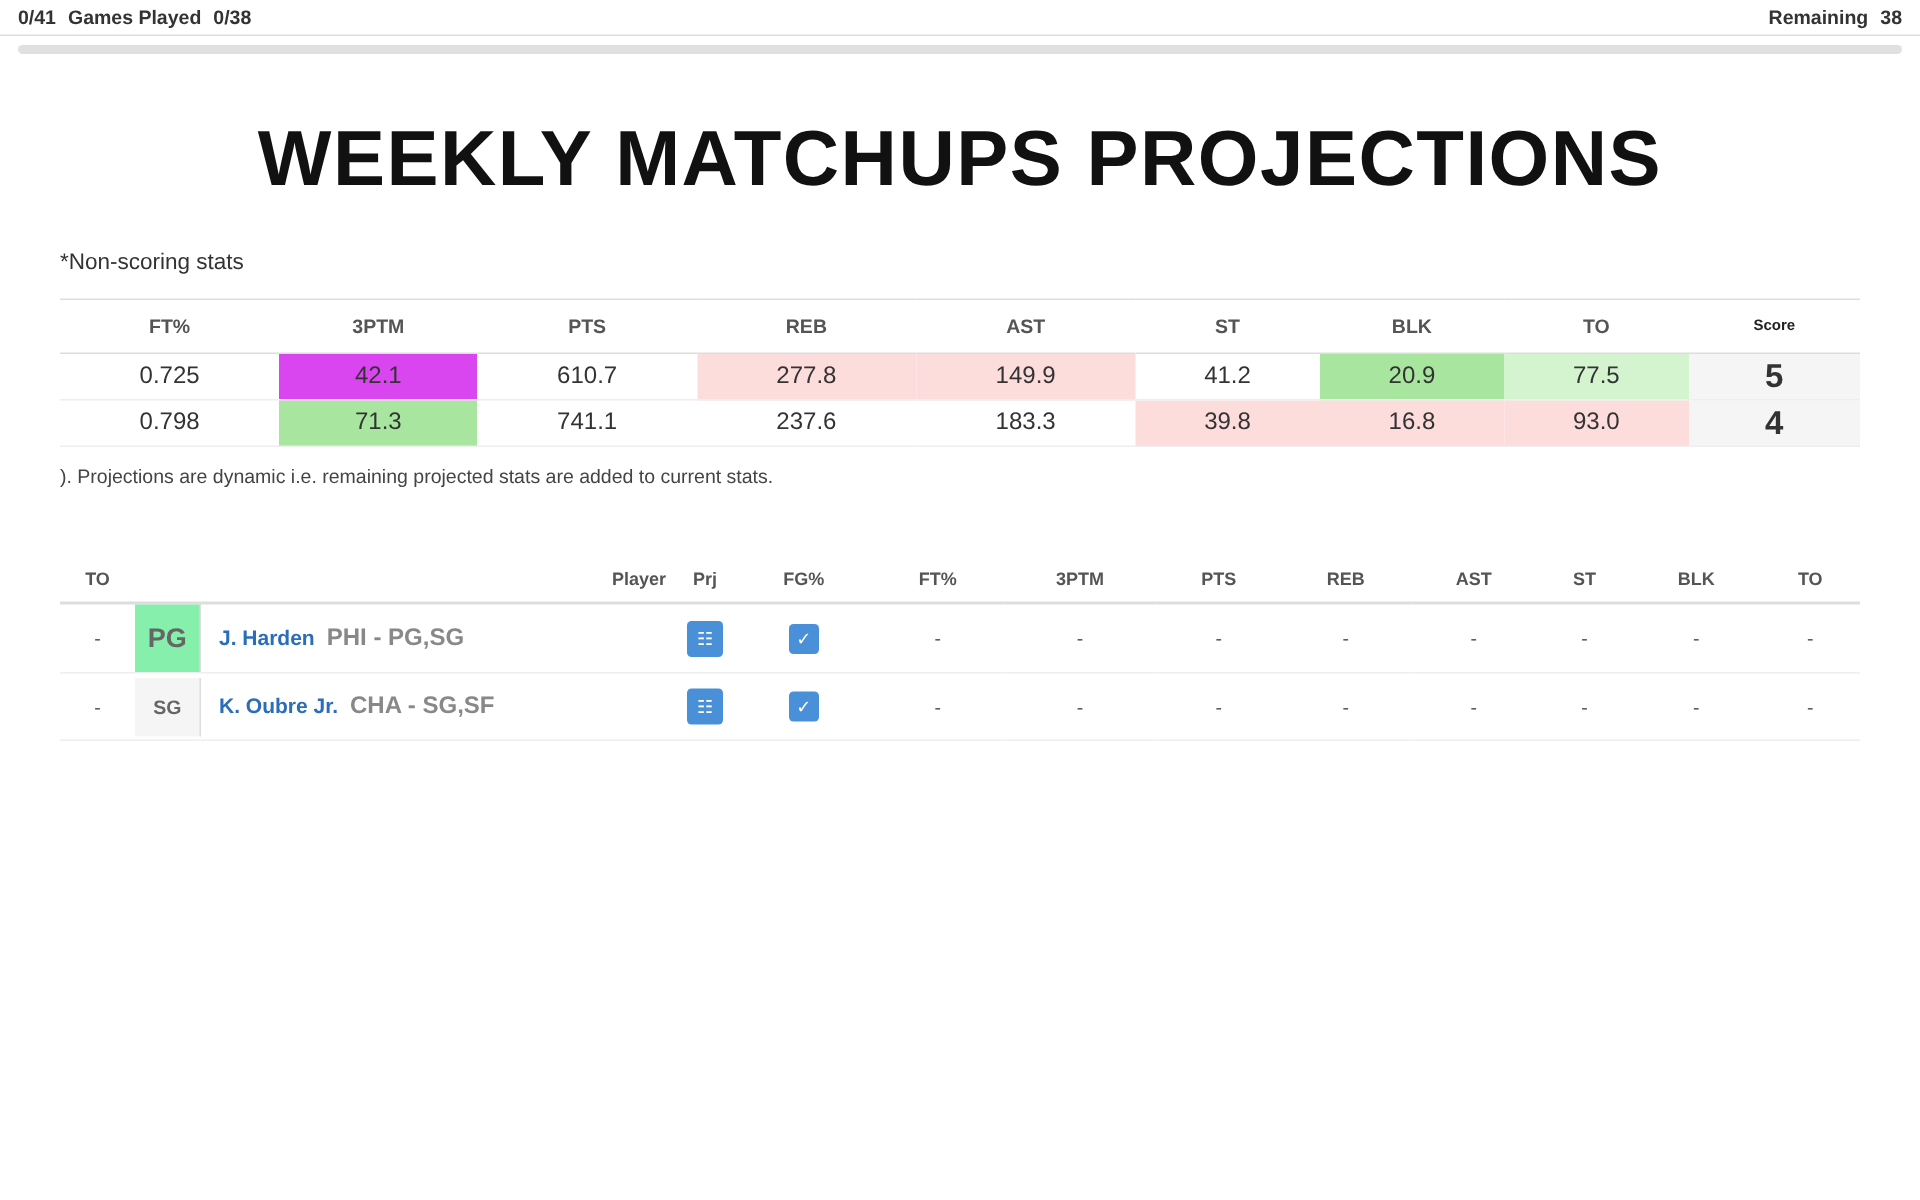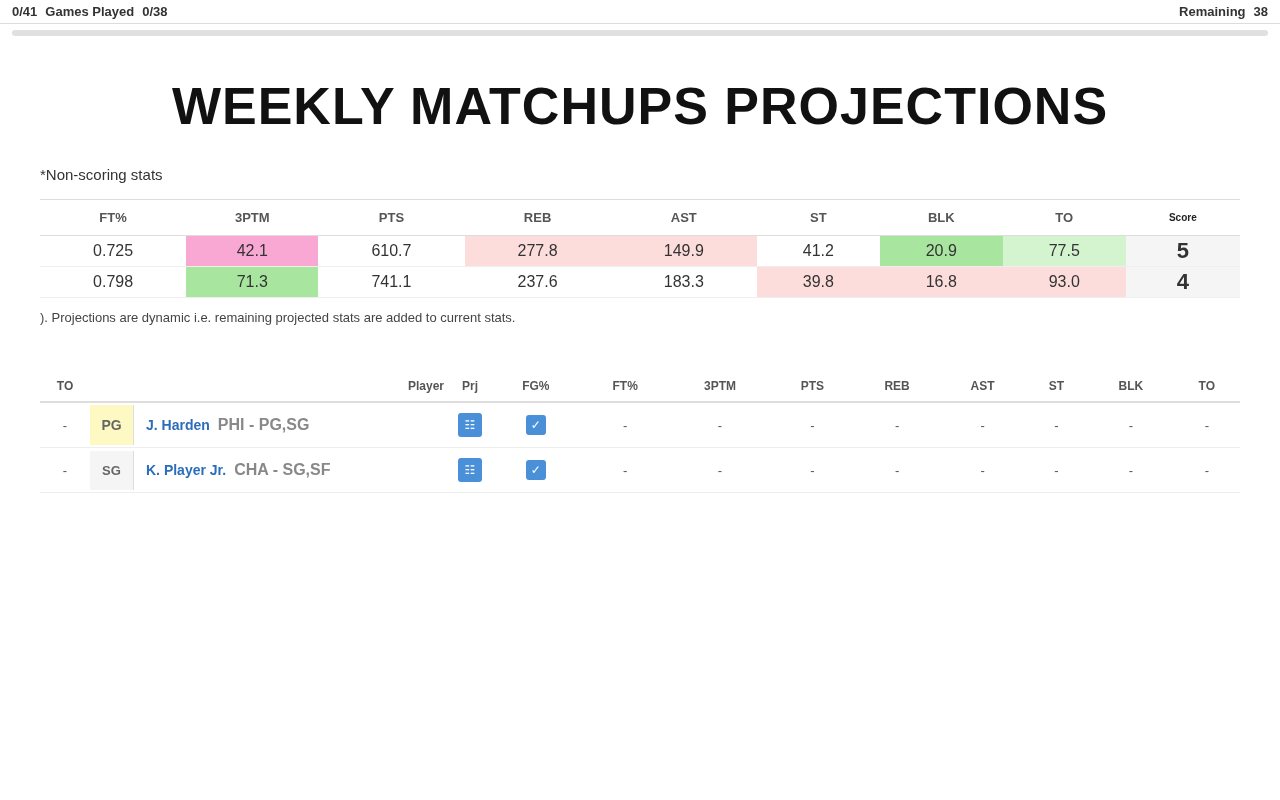--- a/index.html
+++ b/index.html
@@ -78,21 +78,21 @@
       font-size: 16px;
       color: #333;
       border-bottom: 1px solid #eee;
     }
     .matchup-table td.score-val {
       font-size: 22px;
       font-weight: 800;
       color: #333;
     }
 
-    .cell-red { background-color: #f9a8d4; }
+    .cell-red { background-color: #d946ef; }
     .cell-light-red { background-color: #fddcdc; }
     .cell-green { background-color: #a8e6a0; }
     .cell-light-green { background-color: #d4f4d0; }
     .cell-score-win { background-color: #f5f5f5; }
 
     .note-text {
       font-size: 13px;
       color: #444;
       margin-bottom: 46px;
     }
@@ -250,41 +250,41 @@
           <th>ST</th>
           <th>BLK</th>
           <th>TO</th>
         </tr>
       </thead>
       <tbody id="player-tbody">
           <tr class="player-row">
             <td class="to-col">-</td>
             <td class="player-name-col" style="padding: 0px;">
               <div style="display: flex; align-items: center;">
-                <span style="width: 44px; text-align: center; font-weight: bold; color: rgb(102, 102, 102); background: #fef9c3; padding: 12px 6px; border-right: 1px solid rgb(221, 221, 221); font-size: 14px; flex-shrink: 0; align-self: stretch; display: flex; align-items: center; justify-content: center;">PG</span>
+                <span style="width: 44px; text-align: center; font-weight: bold; color: rgb(102, 102, 102); background: #86efac; padding: 12px 6px; border-right: 1px solid rgb(221, 221, 221); font-size: 18px; flex-shrink: 0; align-self: stretch; display: flex; align-items: center; justify-content: center;">PG</span>
                 <span style="padding-left: 12px;"><a class="player-name-link">J. Harden</a><span class="player-team">PHI - PG,SG</span></span>
               </div>
             </td>
             <td><span class="icon-doc">☷</span></td>
             <td><span class="checkbox-icon">✓</span></td>
             <td>-</td>
             <td>-</td>
             <td>-</td>
             <td>-</td>
             <td>-</td>
             <td>-</td>
             <td>-</td>
             <td>-</td>
           </tr>
           <tr class="player-row">
             <td class="to-col">-</td>
             <td class="player-name-col" style="padding: 0px;">
               <div style="display: flex; align-items: center;">
                 <span style="width: 44px; text-align: center; font-weight: bold; color: rgb(102, 102, 102); background: rgb(245, 245, 245); padding: 12px 6px; border-right: 1px solid rgb(221, 221, 221); font-size: 13px; flex-shrink: 0; align-self: stretch; display: flex; align-items: center; justify-content: center;">SG</span>
-                <span style="padding-left: 12px;"><a class="player-name-link">K. Player Jr.</a><span class="player-team">CHA - SG,SF</span></span>
+                <span style="padding-left: 12px;"><a class="player-name-link">K. Oubre Jr.</a><span class="player-team">CHA - SG,SF</span></span>
               </div>
             </td>
             <td><span class="icon-doc">☷</span></td>
             <td><span class="checkbox-icon">✓</span></td>
             <td>-</td>
             <td>-</td>
             <td>-</td>
             <td>-</td>
             <td>-</td>
             <td>-</td>

